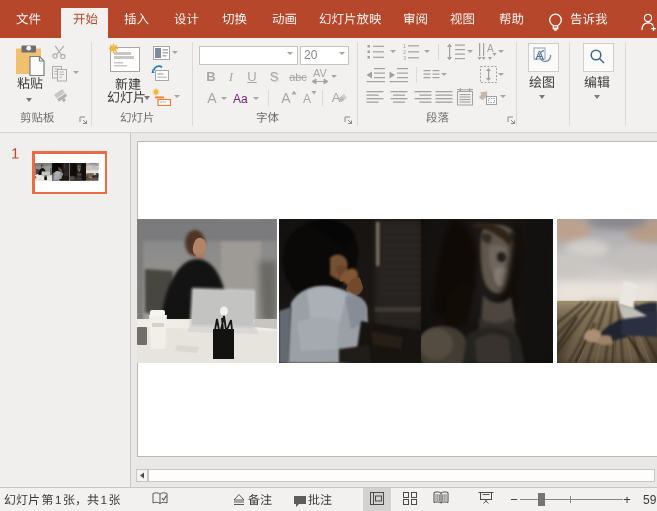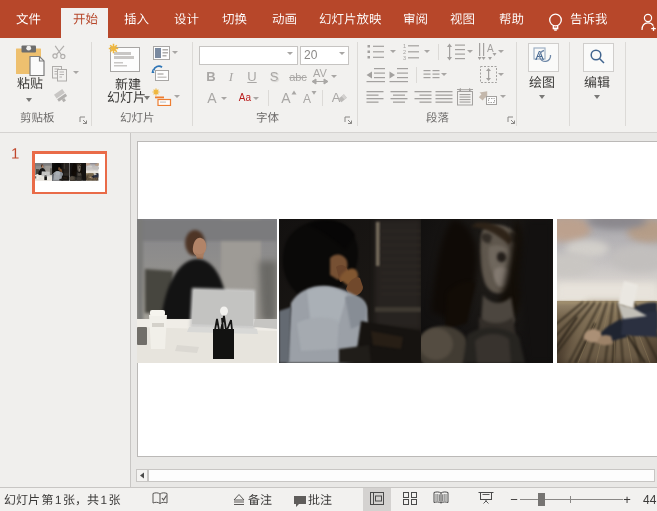--- a/index.html
+++ b/index.html
@@ -184,21 +184,21 @@
 <text x="10" y="9" font-family="Liberation Sans" font-size="11" fill="#a9a7a5" text-anchor="middle">AV</text>
 <g stroke="#a9a7a5" stroke-width="1" fill="#a9a7a5">
       <path d="M3 13.5 L17 13.5"></path>
       <path d="M6 11 L2 13.5 L6 16 Z"></path>
       <path d="M14 11 L18 13.5 L14 16 Z"></path>
     </g>
   </svg>
 <div class="garrow" style="left:331px;top:75px"></div>
 <div class="abs" style="left:205px;top:90px;width:14px;text-align:center;font-size:14px;color:#a9a7a5">A</div>
 <div class="garrow" style="left:221px;top:97px"></div>
-<div class="abs" style="left:233px;top:92px;width:18px;text-align:right;font-size:10px;color:#b91c1c">Aa</div>
+<div class="abs" style="left:233px;top:92px;width:18px;text-align:left;font-size:12px;color:#701a75">Aa</div>
 <div class="garrow" style="left:253px;top:97px"></div>
 <div class="sep" style="left:268px;top:90px;height:16px"></div>
 <div class="abs" style="left:279px;top:90px;width:14px;text-align:center;font-size:14px;color:#a9a7a5">A</div>
 <svg class="abs" style="left:291px;top:90px" width="6" height="6" viewBox="0 0 6 6">
     <path d="M3 0.5 L5.5 4.5 L0.5 4.5 Z" fill="#a9a7a5"></path>
   </svg>
 <div class="abs" style="left:301px;top:92px;width:12px;text-align:center;font-size:12px;color:#a9a7a5">A</div>
 <svg class="abs" style="left:311px;top:90px" width="6" height="6" viewBox="0 0 6 6">
     <path d="M0.5 1 L5.5 1 L3 4.8 Z" fill="#a9a7a5"></path>
   </svg>
@@ -765,12 +765,12 @@
     <rect x="2.5" y="0.5" width="11" height="7"></rect>
     <path d="M4.5 2.5 L11.5 2.5" stroke-width="0.9"></path>
     <path d="M8 7.5 L8 9.5" stroke-width="1"></path>
     <path d="M8 9 L5.5 11.5 M8 9 L10.5 11.5" stroke-width="0.9"></path>
   </svg>
 <div class="abs" style="left:509px;top:491.5px;width:10px;text-align:center;font-size:13px;color:#3b3a39">−</div>
 <div class="abs" style="left:520px;top:499px;width:103px;height:1px;background:#8a8886"></div>
 <div class="abs" style="left:570px;top:496px;width:1px;height:7px;background:#8a8886"></div>
 <div class="abs" style="left:538px;top:493px;width:7px;height:13px;background:#767472"></div>
 <div class="abs" style="left:621px;top:491.5px;width:12px;text-align:center;font-size:13px;color:#3b3a39">+</div>
-<div class="abs" style="left:643px;top:492.5px;font-size:12px;color:#3b3a39">44</div>
+<div class="abs" style="left:643px;top:492.5px;font-size:12px;color:#3b3a39">59</div>
 </body></html>

